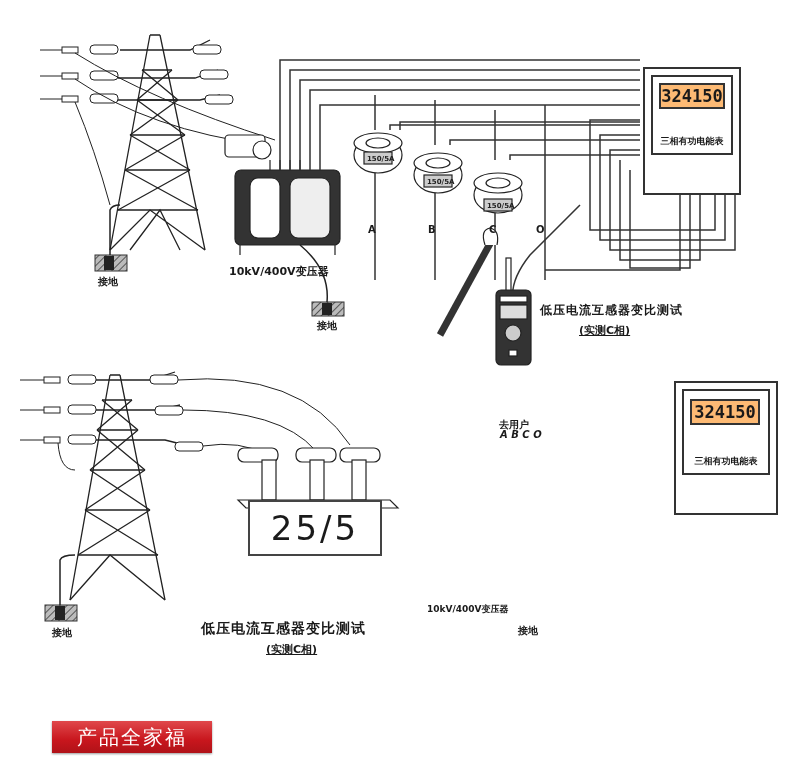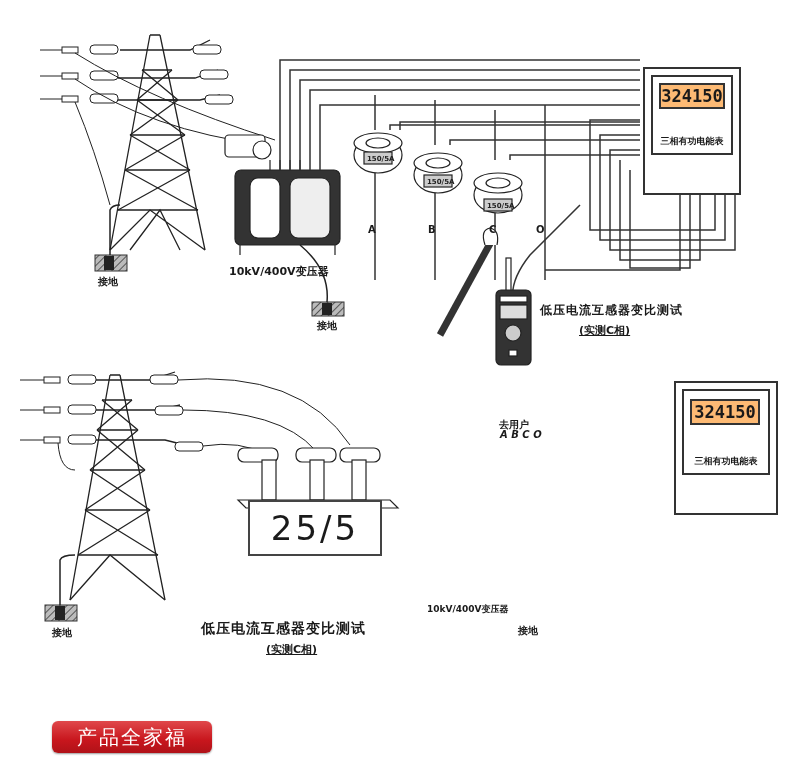--- a/index.html
+++ b/index.html
@@ -8,21 +8,21 @@
   .lbl{position:absolute;font-weight:bold;white-space:nowrap;color:#1a1a1a;}
   .small{font-size:10px;}
   .med{font-size:11px;}
   .title{font-size:14px;letter-spacing:1px;}
   .sub{font-size:12px;text-decoration:underline;}
   .meter{position:absolute;border:2px solid #333;background:#fff;}
   .meter .inner{position:absolute;border:2px solid #333;}
   .meter .reading{position:absolute;border:2px solid #333;background:#fdba74;font-family:"DejaVu Sans Mono",monospace;font-weight:bold;font-size:17px;text-align:center;line-height:22px;}
   .meter .mname{position:absolute;font-size:9px;font-weight:bold;text-align:center;width:100%;}
   .ratio{position:absolute;border:2px solid #444;background:#fff;font-weight:normal;font-size:34px;text-align:center;font-family:"DejaVu Sans",sans-serif;letter-spacing:3px;}
-  .badge{position:absolute;left:52px;top:721px;width:160px;height:32px;border-radius:6px;background:linear-gradient(#e0484b,#c8161d 60%,#b01218);color:#fff;font-size:20px;text-align:center;line-height:32px;box-shadow:0 1px 2px rgba(0,0,0,.4);letter-spacing:2px;}
+  .badge{position:absolute;left:52px;top:721px;width:160px;height:32px;border-radius:0;background:linear-gradient(#e0484b,#c8161d 60%,#b01218);color:#fff;font-size:20px;text-align:center;line-height:32px;box-shadow:0 1px 2px rgba(0,0,0,.4);letter-spacing:2px;}
   .ct-tag{font-size:7px;font-weight:bold;fill:#222;}
 </style>
 </head>
 <body>
 
 
 
 <svg id="diagram" width="800" height="770" viewBox="0 0 800 770">
   <defs>
     <pattern id="hatch" width="5" height="5" patternUnits="userSpaceOnUse" patternTransform="rotate(45)">

